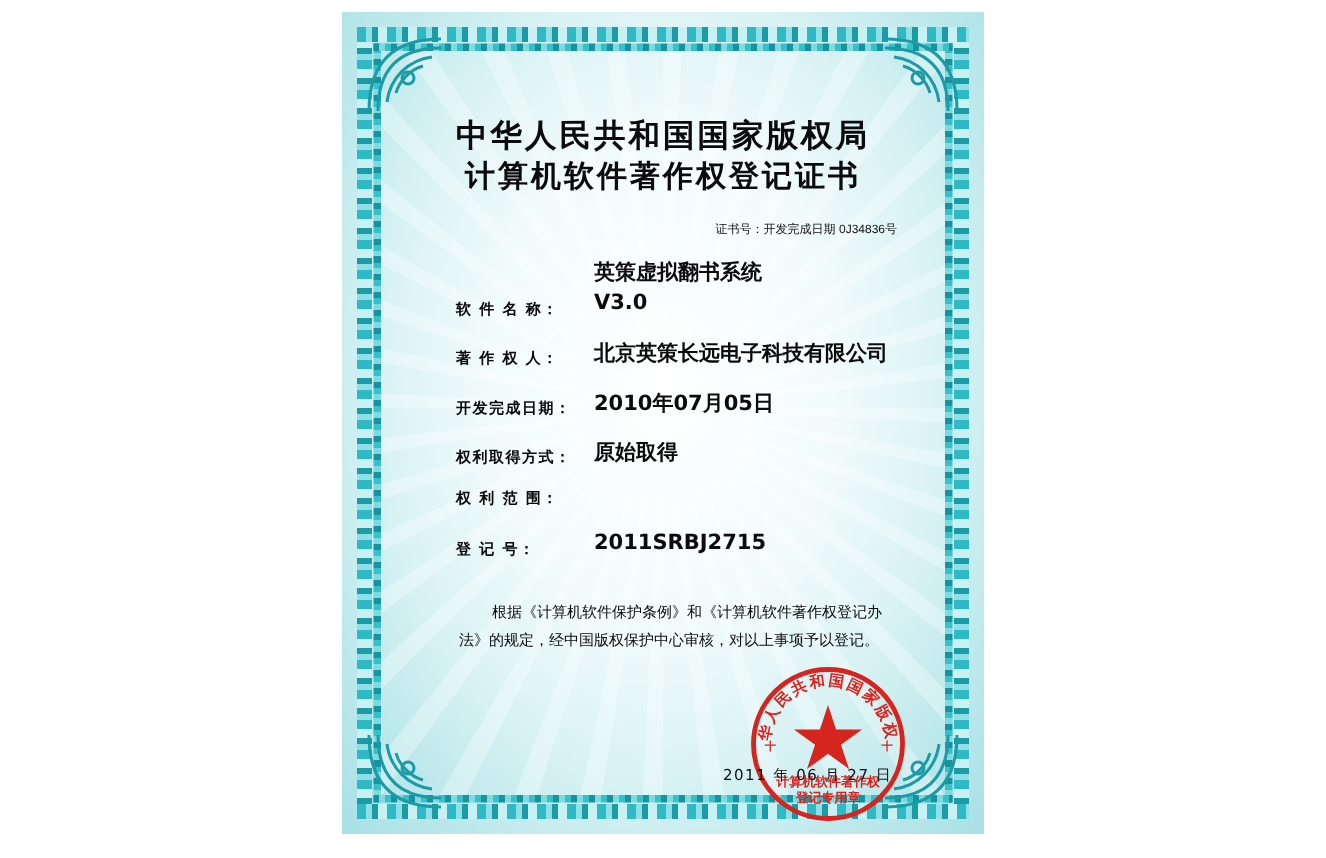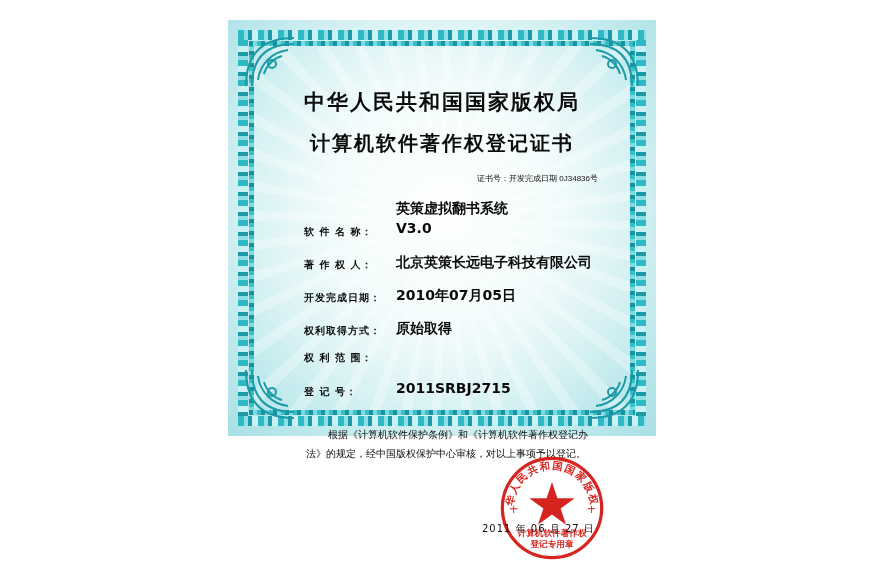--- a/index.html
+++ b/index.html
@@ -16,23 +16,23 @@
   .page {
     position: relative;
     width: 884px;
     height: 572px;
     background: #ffffff;
   }
   
   .cert {
     position: absolute;
     left: 228px;
-    top: 20px;
+    top: 8px;
     width: 428px;
-    height: 416px;
+    height: 548px;
     background:
       radial-gradient(ellipse at 50% 45%, #ffffff 0%, #f2fbfb 38%, #d9f2f4 62%, #bfe9ec 80%, #a8e0e5 100%);
     box-sizing: border-box;
   }
   
   .border-outer {
     position: absolute;
     inset: 0;
     border: 10px solid transparent;
     background-image:
@@ -104,21 +104,20 @@
     letter-spacing: 2px;
     margin-top: 38px;
     color: #0b0b0b;
   }
   .title-sub {
     text-align: center;
     font-family: "DejaVu Serif", "Liberation Serif", serif;
     font-size: 20px;
     font-weight: bold;
     letter-spacing: 2px;
-    margin-top: 14px;
     color: #0b0b0b;
   }
   .cert-no {
     text-align: right;
     font-size: 8px;
     margin-top: 16px;
     padding-right: 24px;
     color: #111;
   }
 

